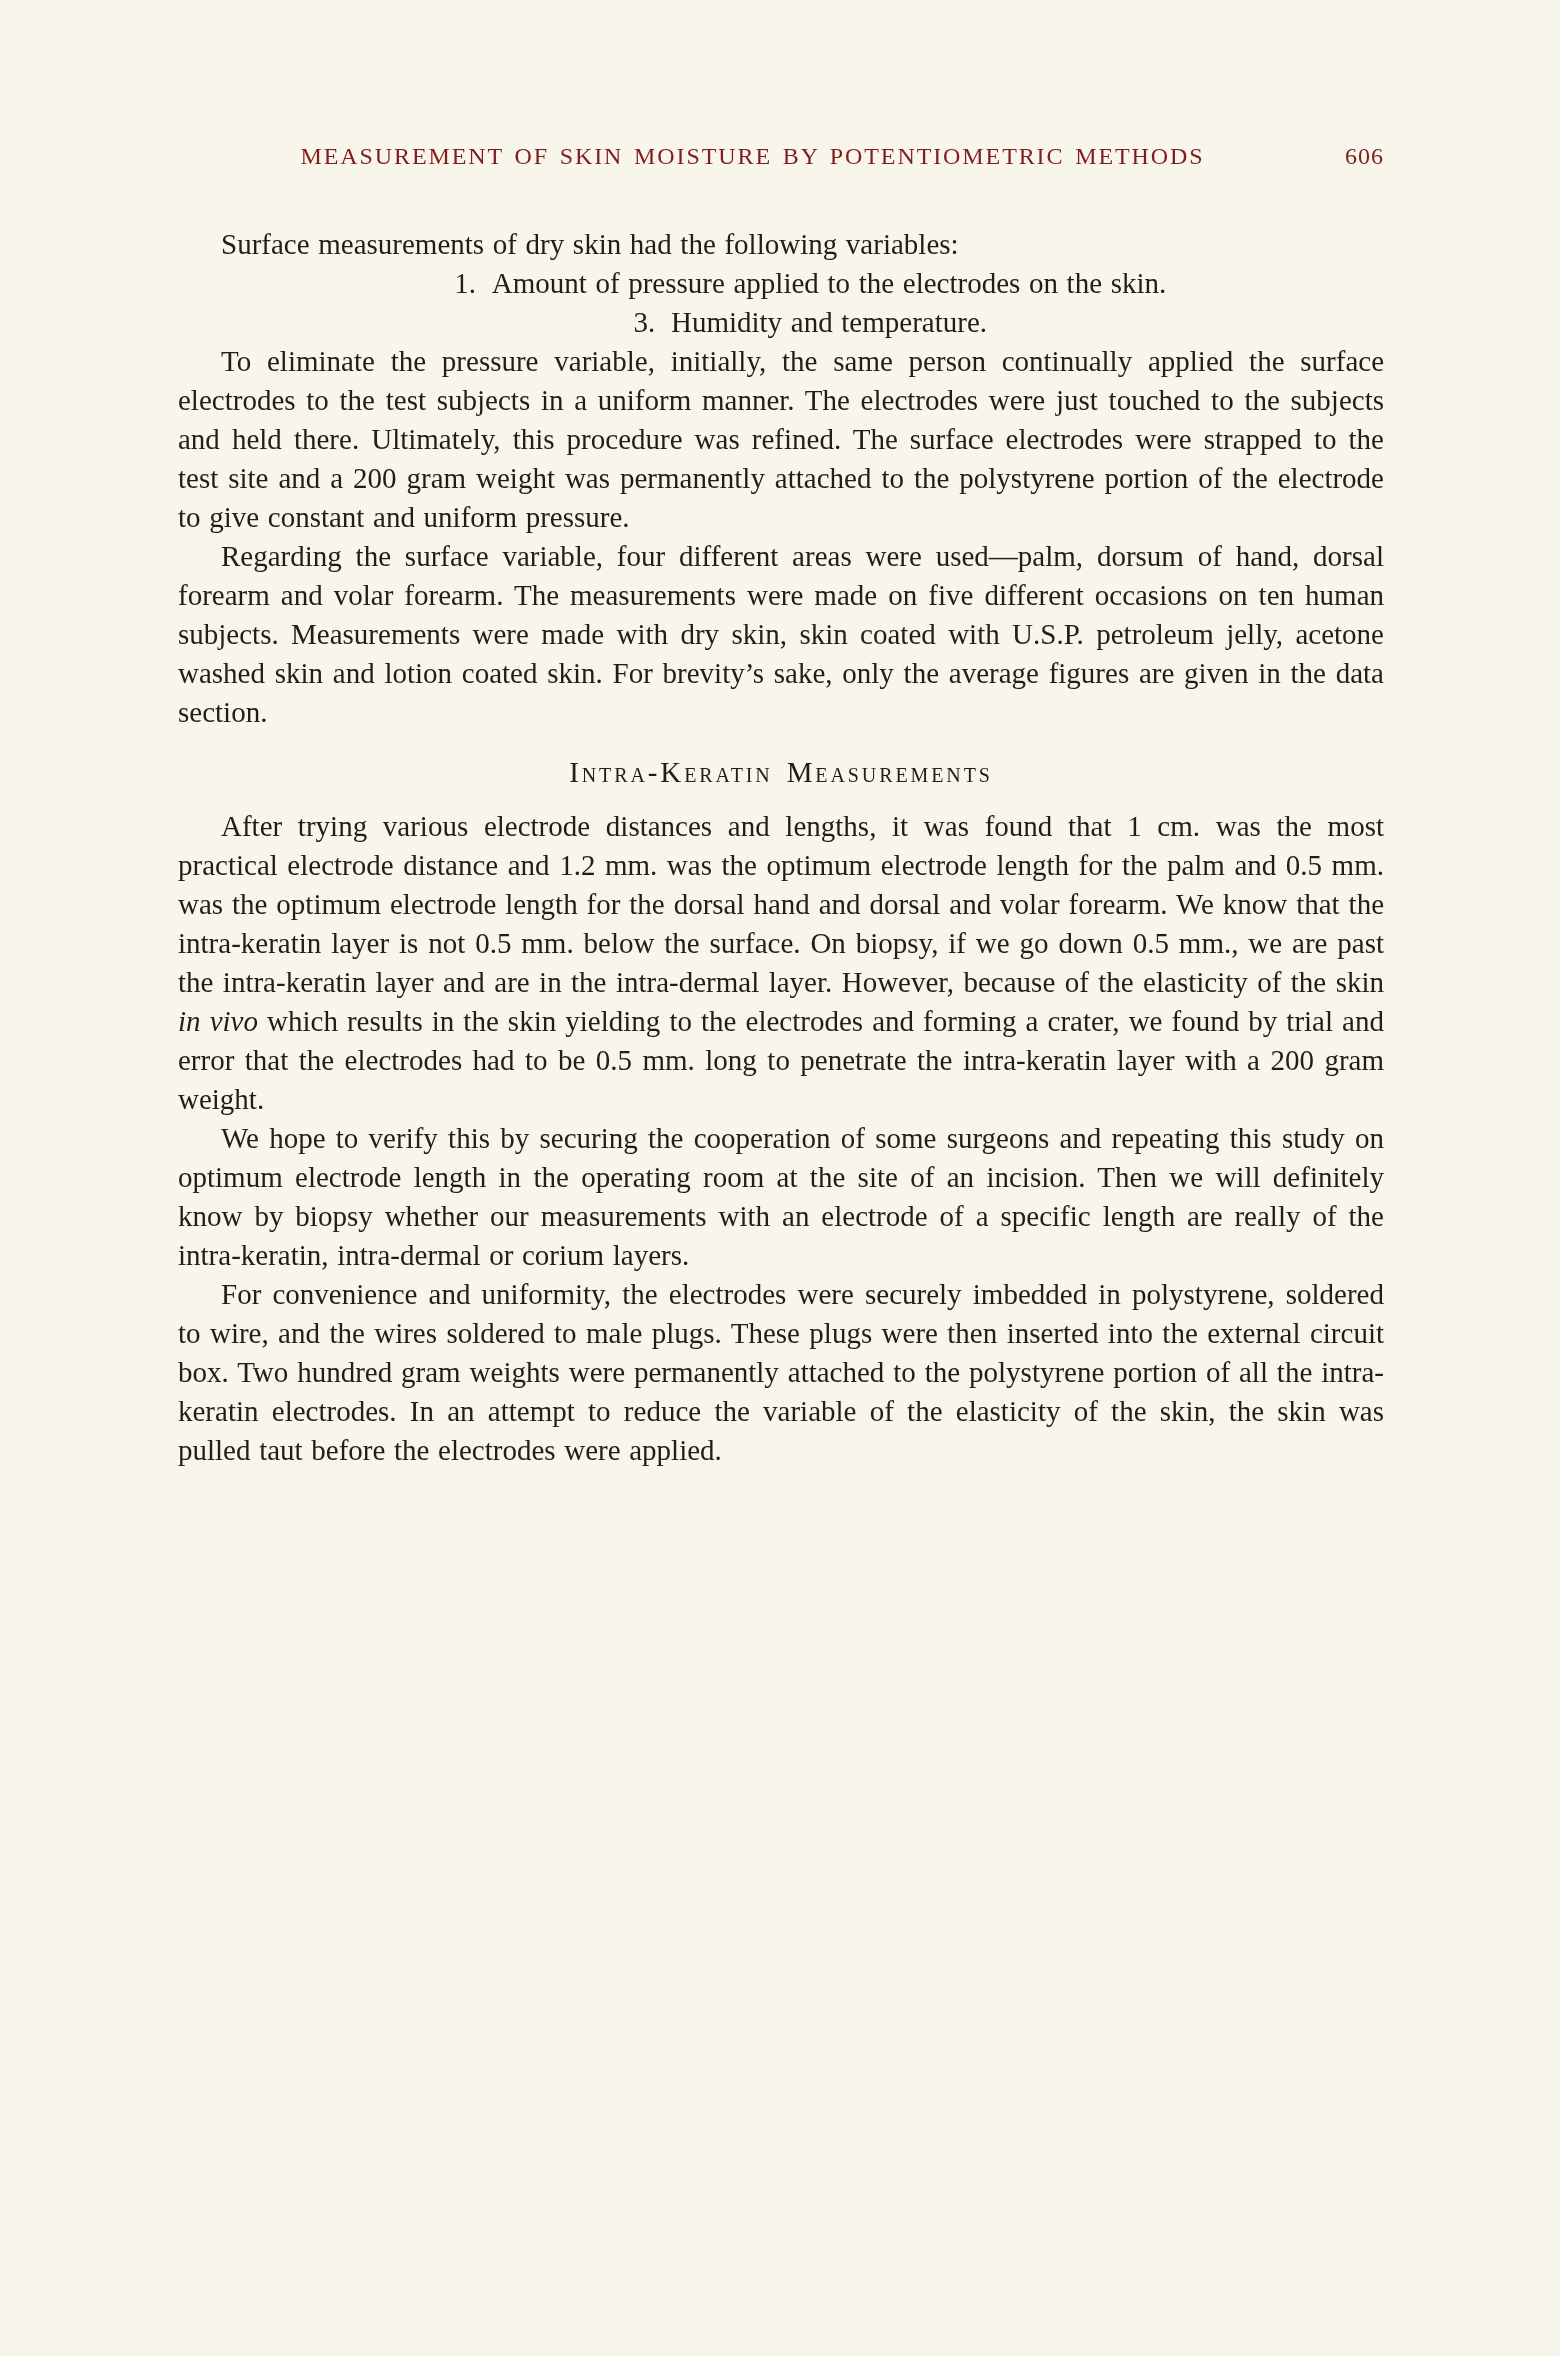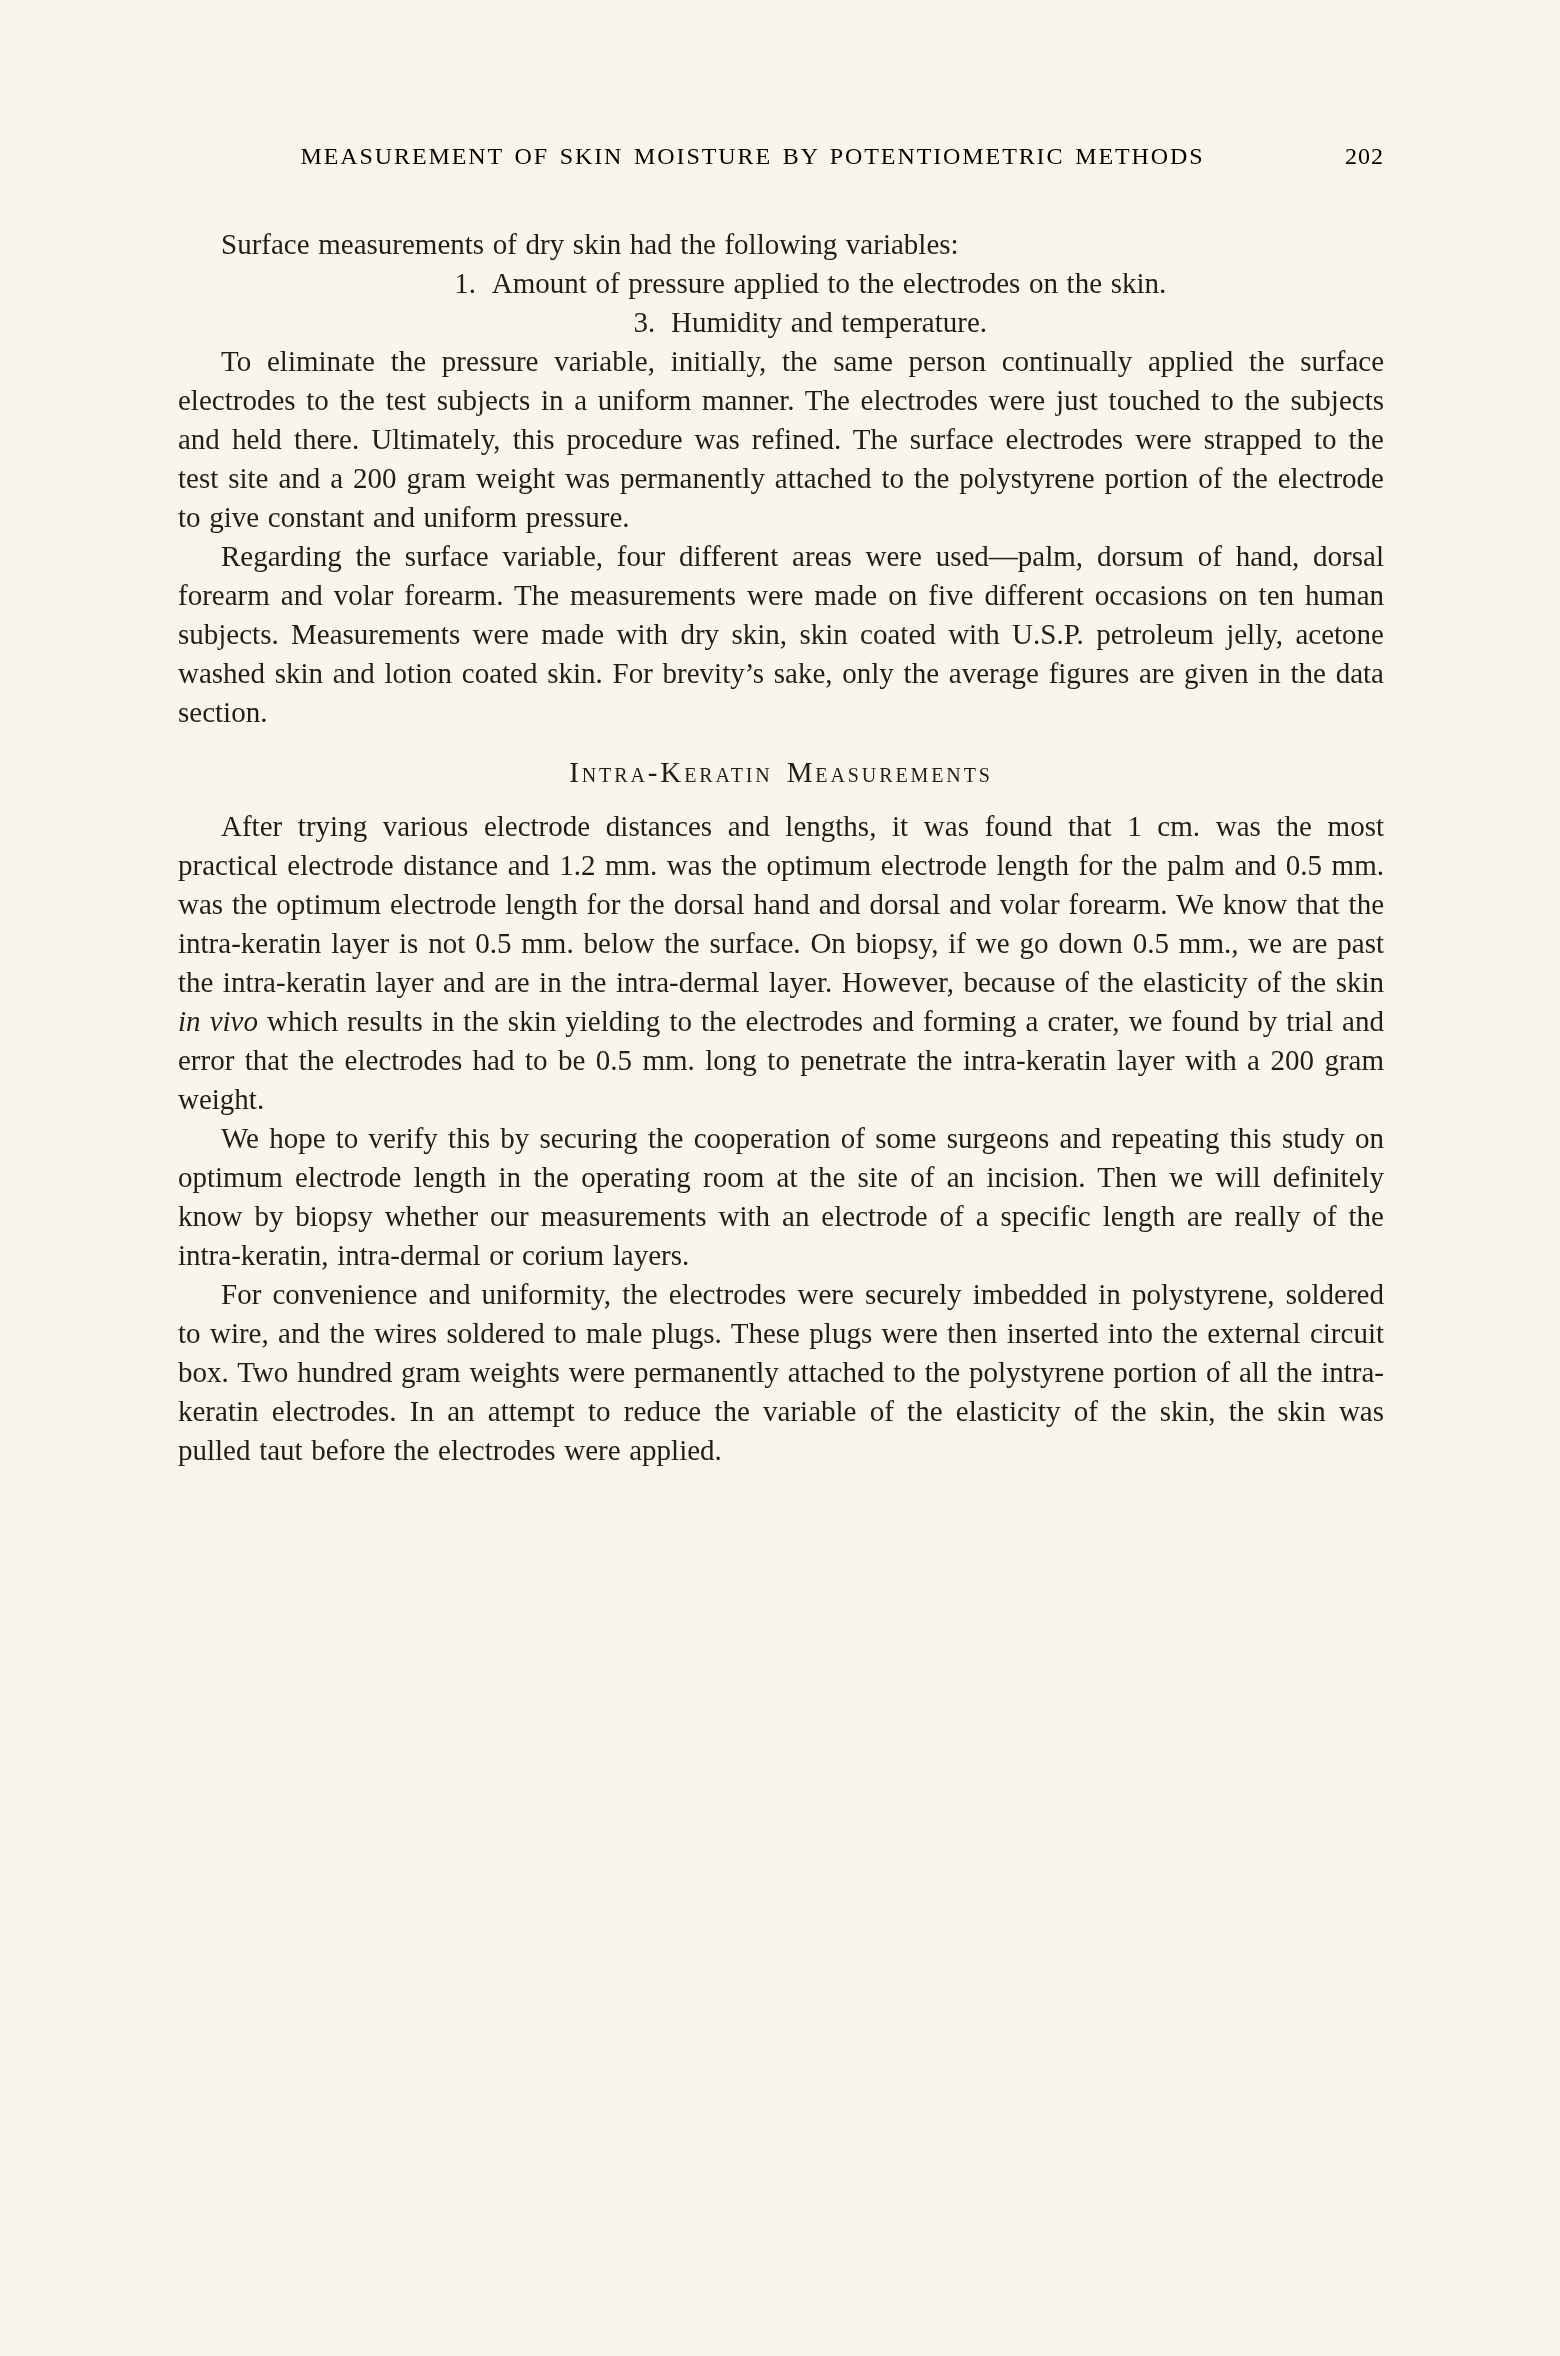--- a/index.html
+++ b/index.html
@@ -28,21 +28,21 @@
     width: 1206px;
   }
   .running-head {
     position: relative;
     text-align: center;
     font-size: 24px;
     letter-spacing: 1.9px;
     word-spacing: 2.9px;
     white-space: nowrap;
     margin: 0 0 55px 0;
-    color: #000000;
+    color: #7f1d1d;
   }
   .running-title {
     display: inline-block;
     padding-right: 57px;
   }
   .page-number {
     position: absolute;
     right: 0;
     top: 0;
     letter-spacing: 1px;
@@ -82,21 +82,21 @@
   }
 </style>
 </head>
 <body>
 
 <div class="page">
   <div class="content">
 
     <header class="running-head">
       <span class="running-title">MEASUREMENT OF SKIN MOISTURE BY POTENTIOMETRIC METHODS</span>
-      <span class="page-number">202</span>
+      <span class="page-number">606</span>
     </header>
 
     <main class="body-text">
 
 
       <p class="para indent">Surface measurements of dry skin had the following variables:</p>
 
       <p class="list-item"><span class="li-num">1.</span><span>Amount of pressure applied to the electrodes on the skin.</span></p>
 
 

